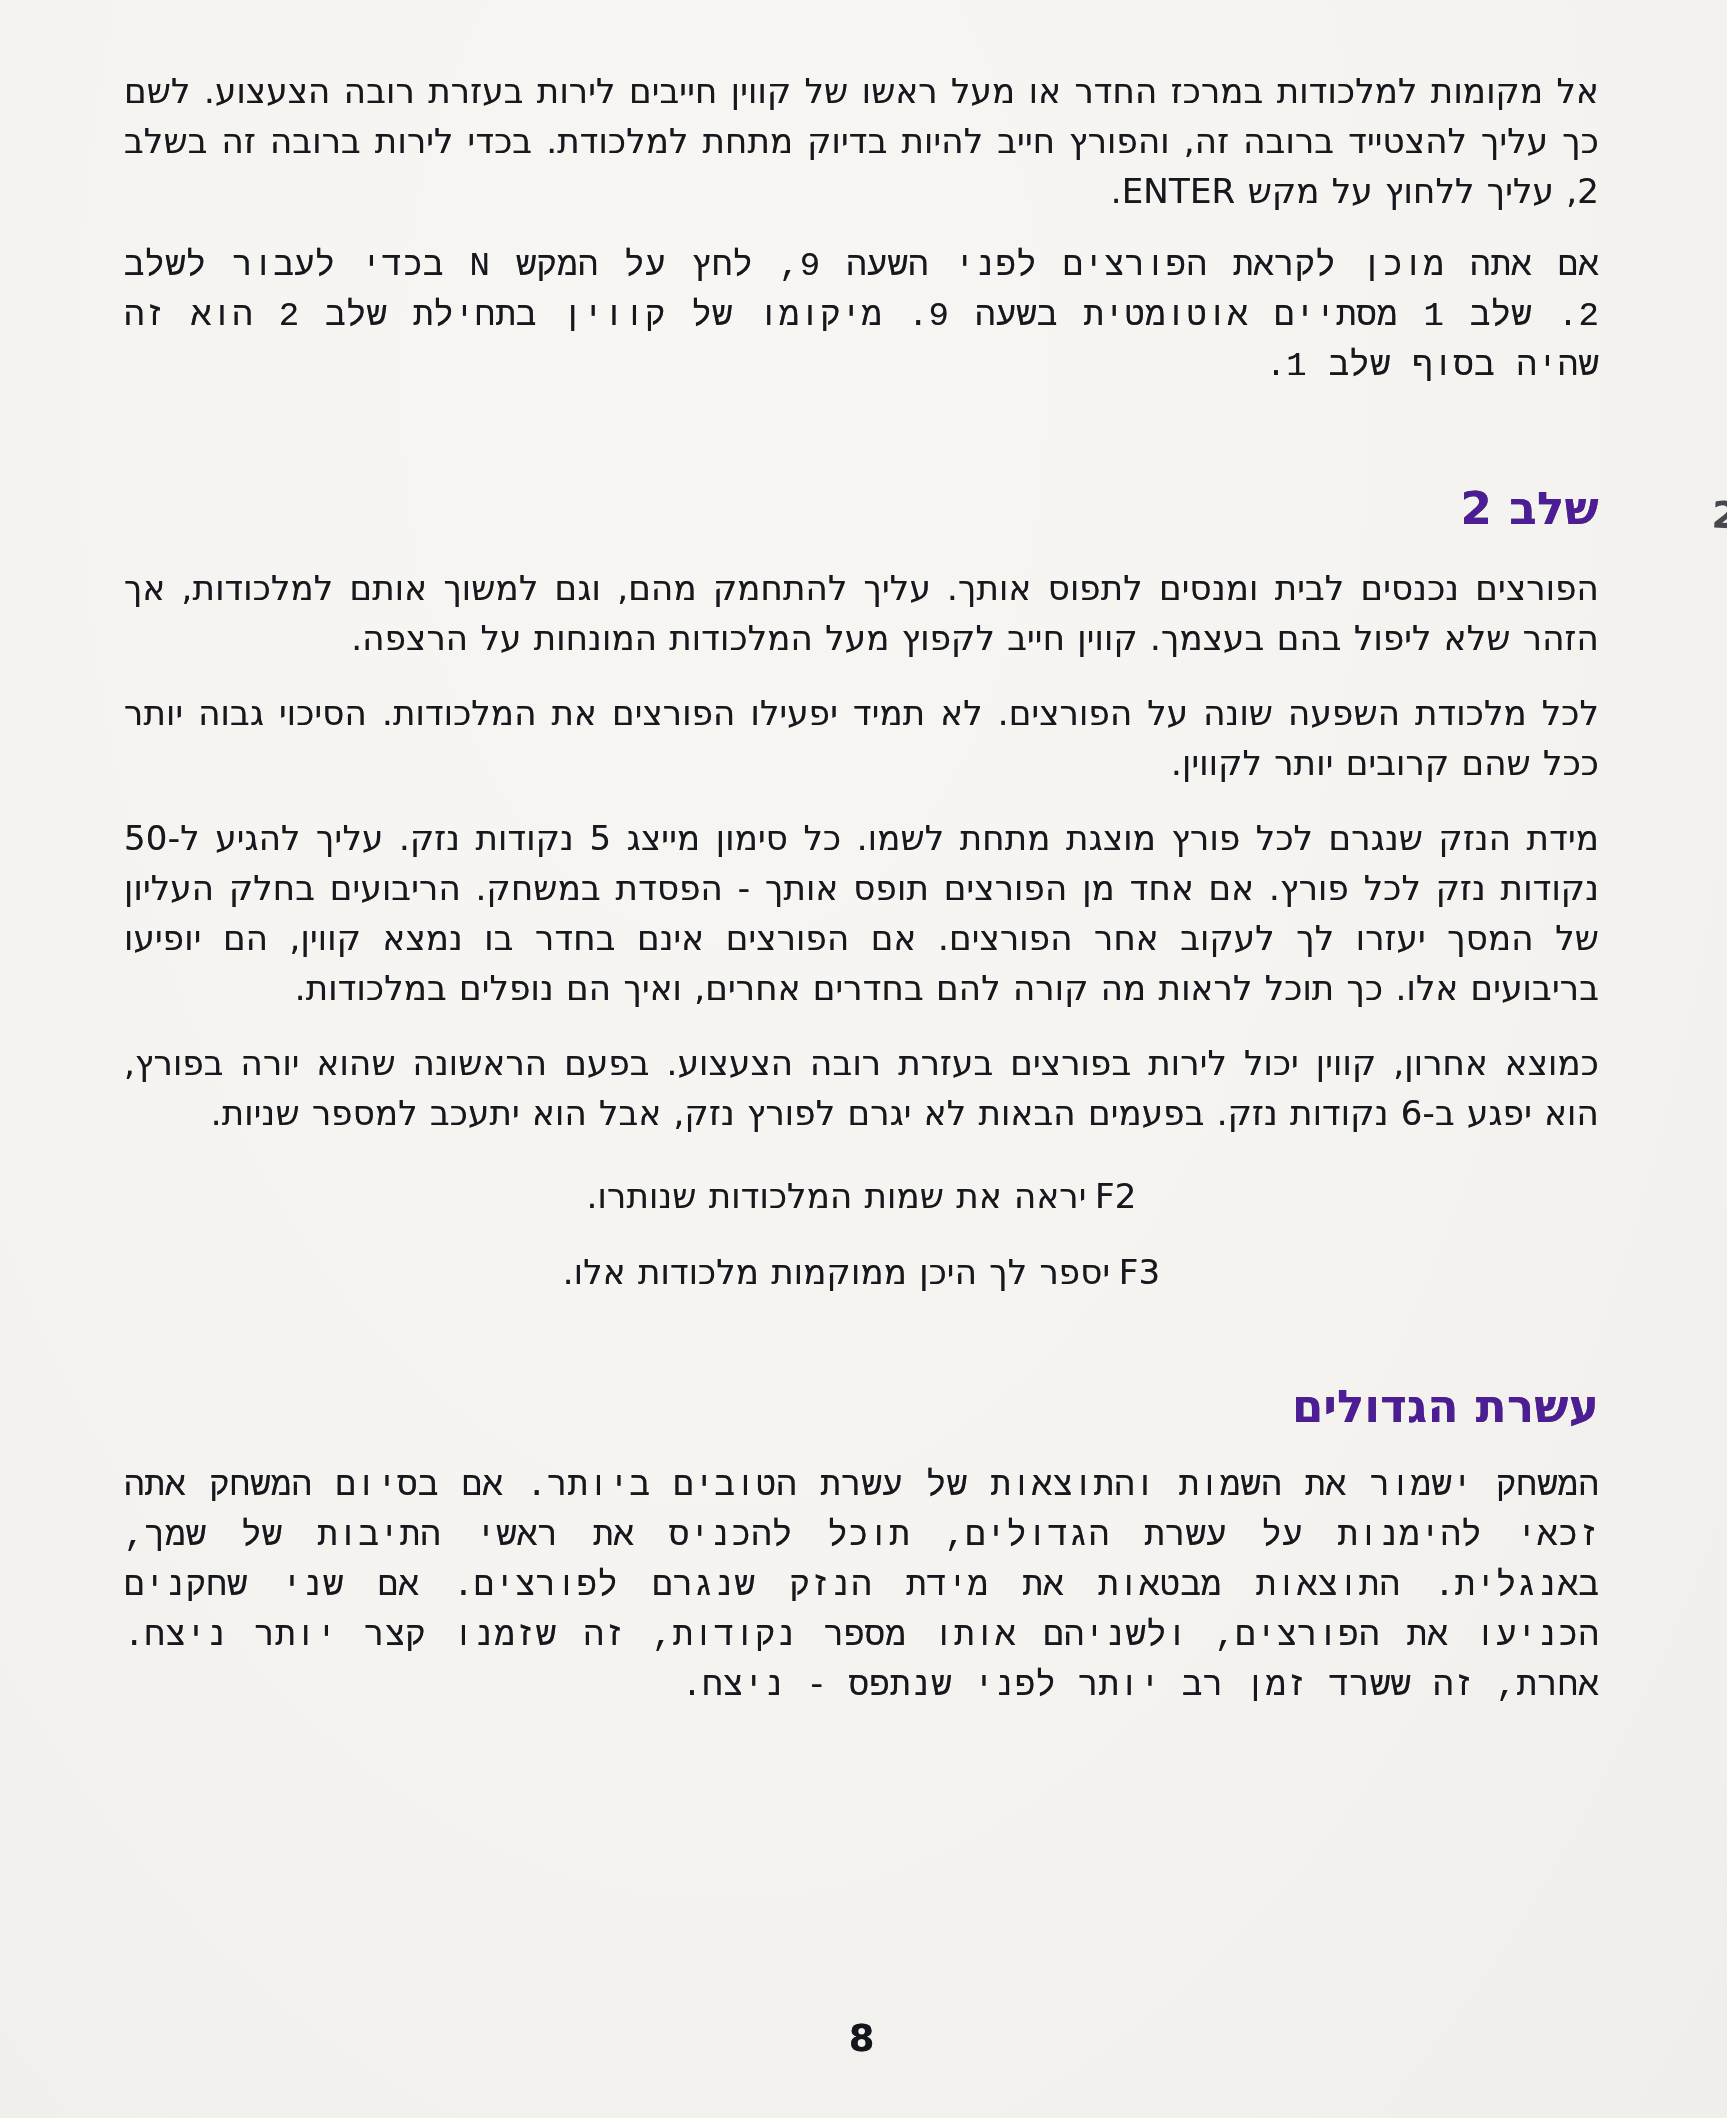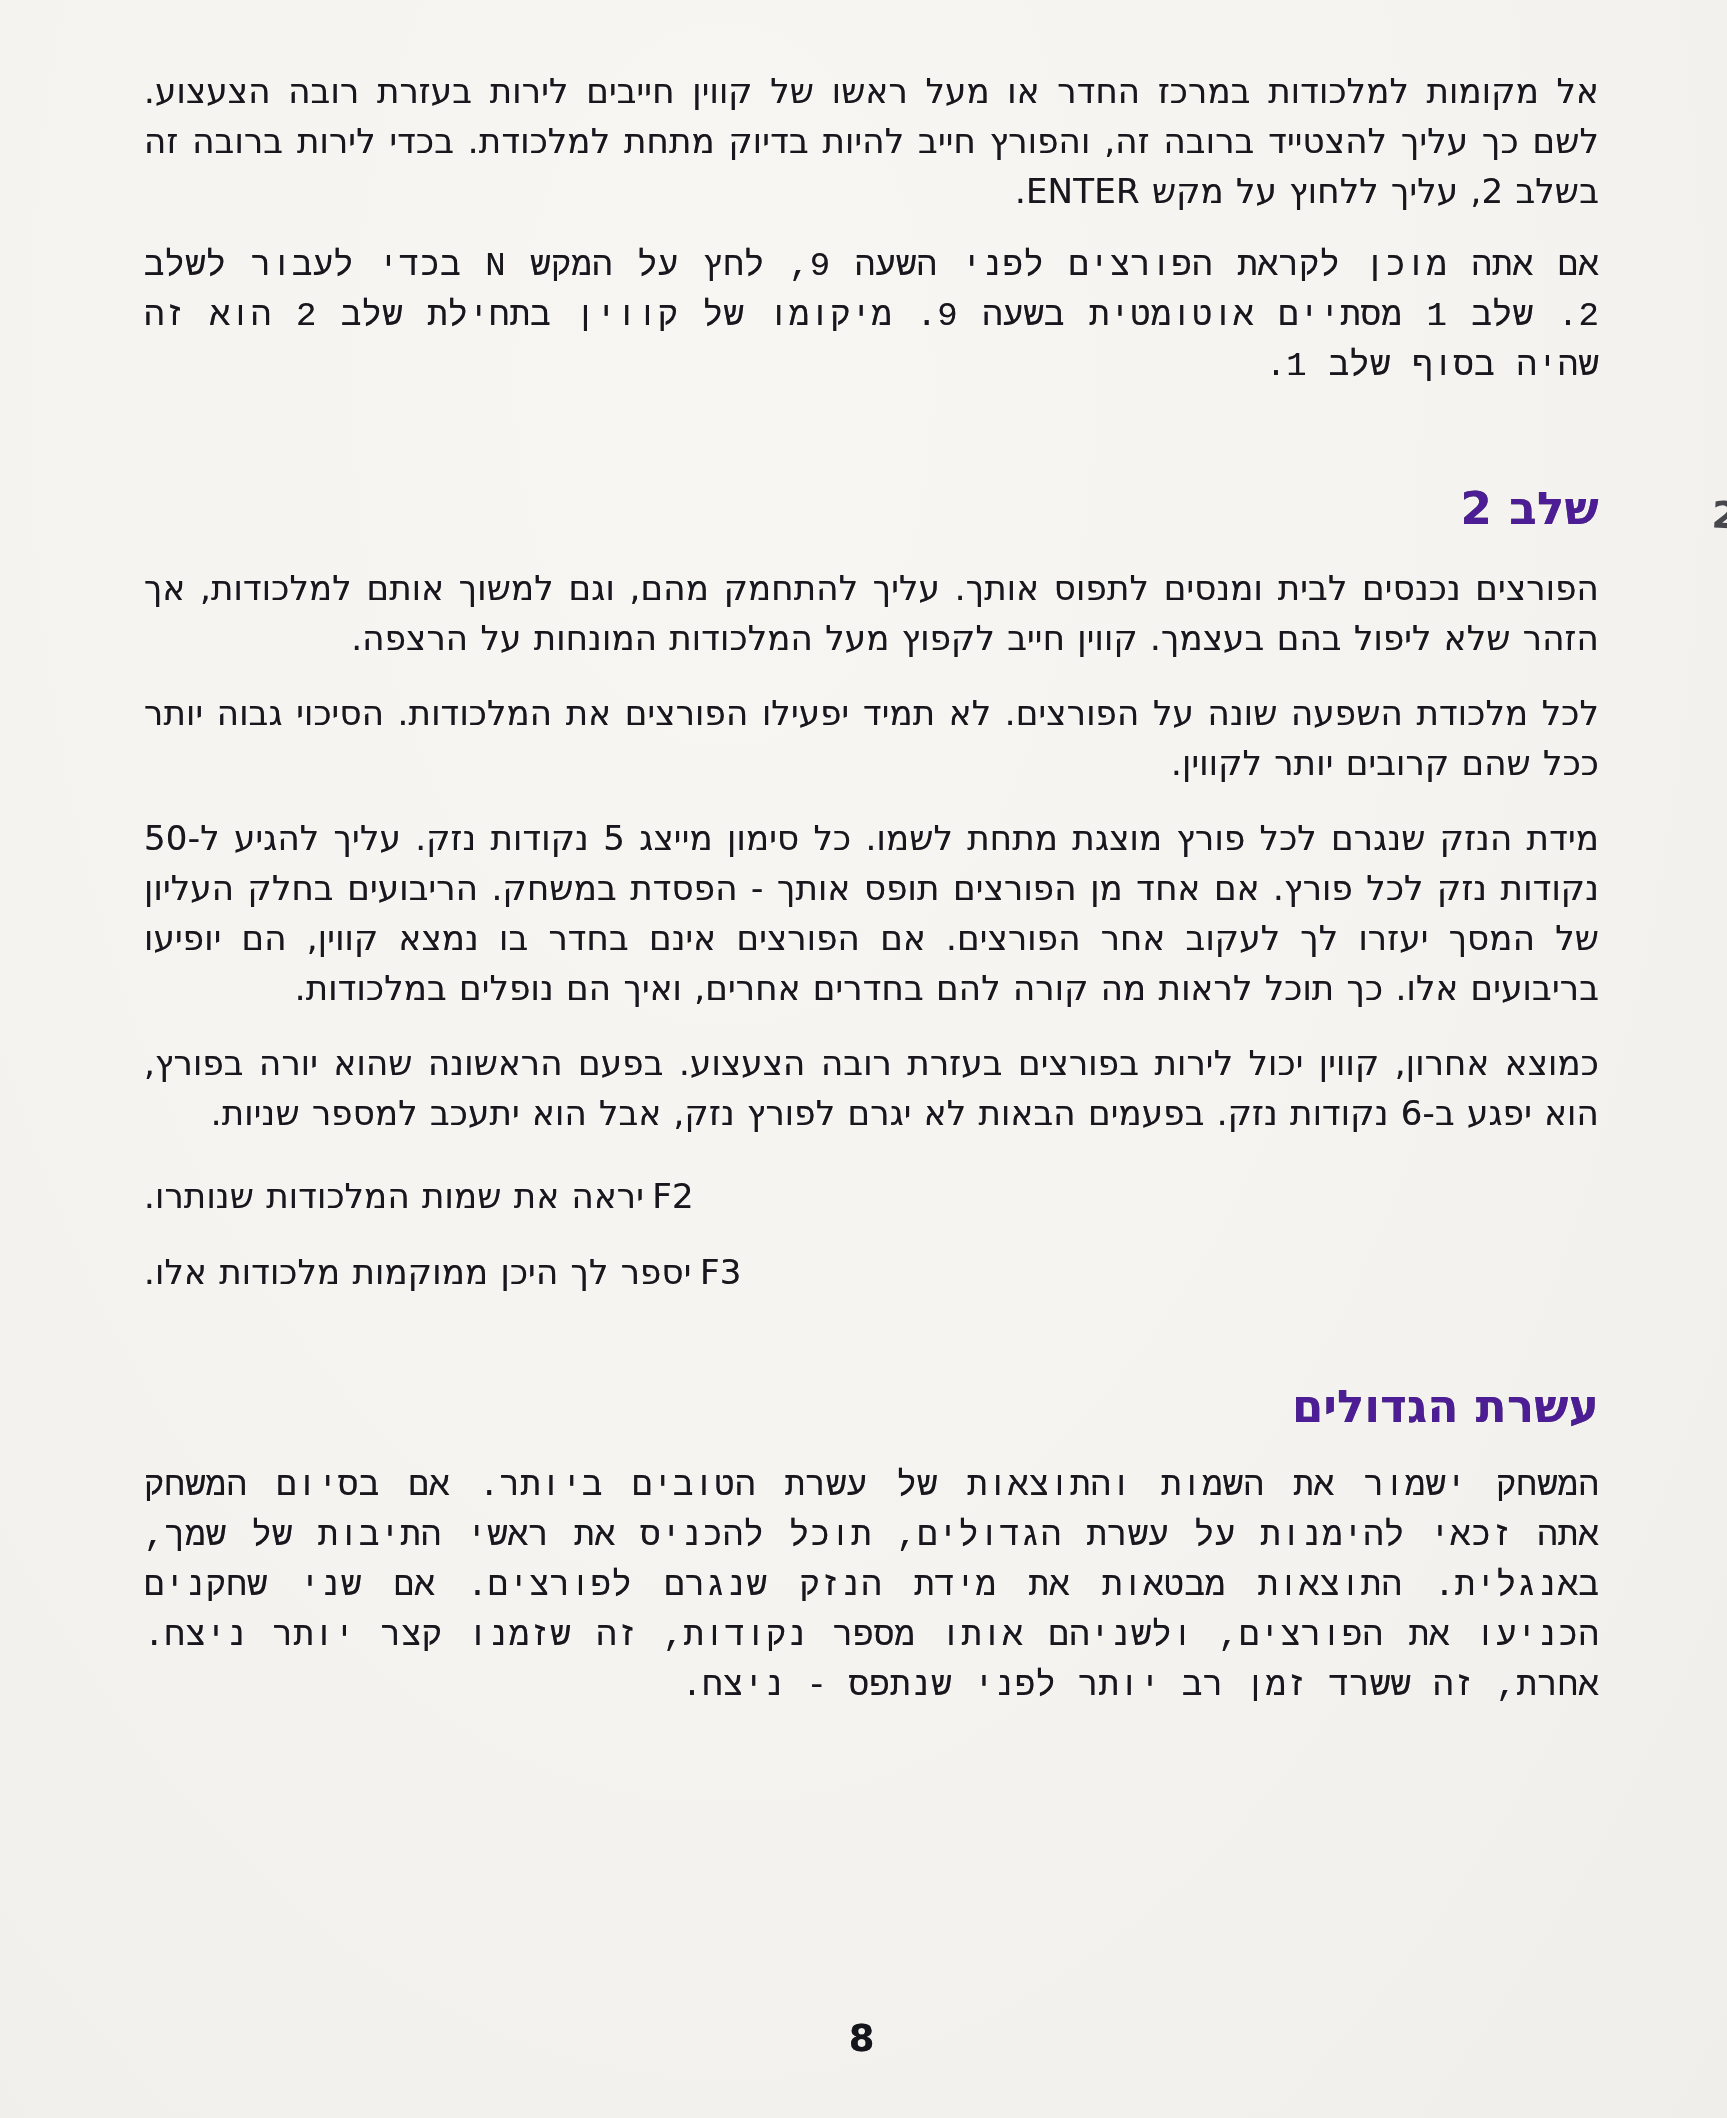--- a/index.html
+++ b/index.html
@@ -19,39 +19,38 @@
     position: absolute;
     inset: 0;
     padding: 66px 129px 4px 124px;
     direction: rtl;
     text-align: justify;
     font-size: 34px;
     line-height: 50px;
     letter-spacing: 0.2px;
     word-spacing: 1.2px;
     text-shadow: 0 0 0.5px rgba(18,18,28,0.55);
-    margin-left: 20px;
   }
   .para { margin: 0 0 25px 0; }
   .para-tight { margin: 0; font-family: Liberation Mono, monospace; }
   h1.stage-heading {
     margin: 88px 0 25px 0;
     font-size: 45px;
     line-height: 59px;
     font-weight: bold;
     text-align: right;
     letter-spacing: 0.3px;
     color: #4c1d95;
     text-shadow: 0 0 0.6px rgba(10,10,20,0.7);
   }
   h1.top-ten-heading {
     margin: 80px 0 25px 0;
   }
   .key-line {
-    text-align: left;
+    text-align: center;
     margin: 0 0 26px 0;
   }
   .key-line .fkey {
     display: inline-block;
     margin-left: 8.3px;
   }
   .stage2-block { margin-bottom: 33px; }
   .page-number {
     position: absolute;
     top: 2017px;

